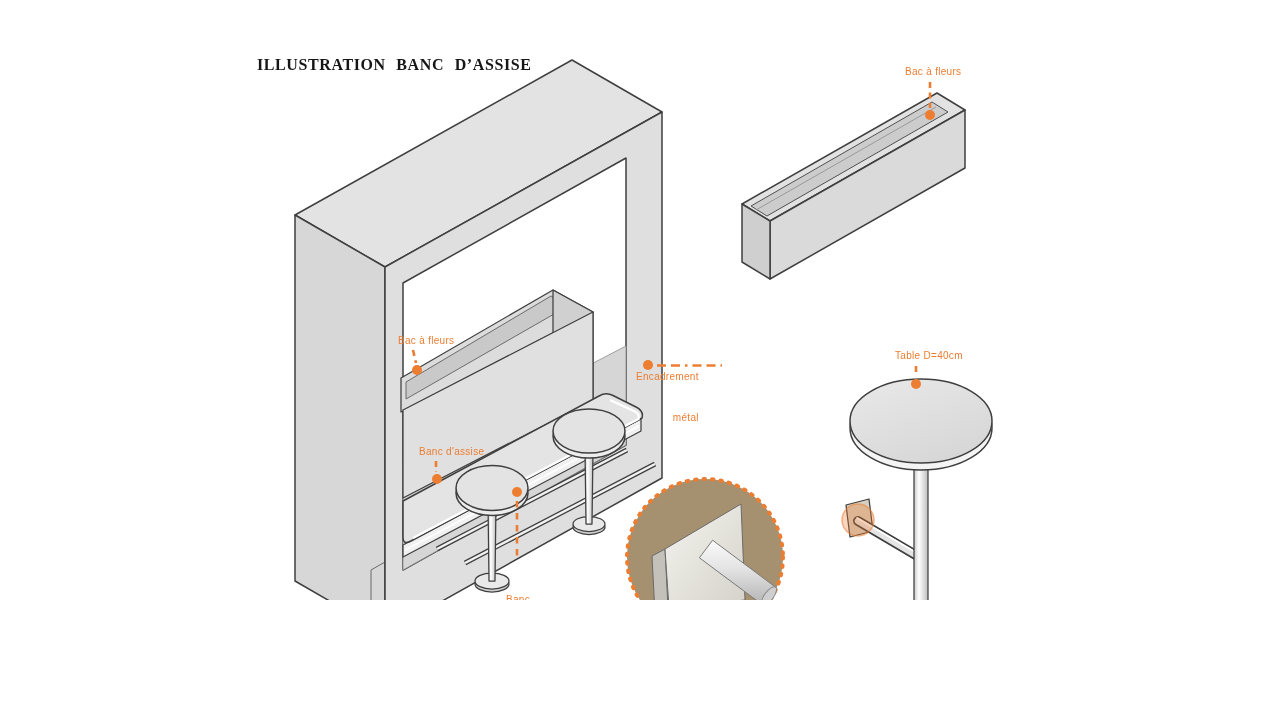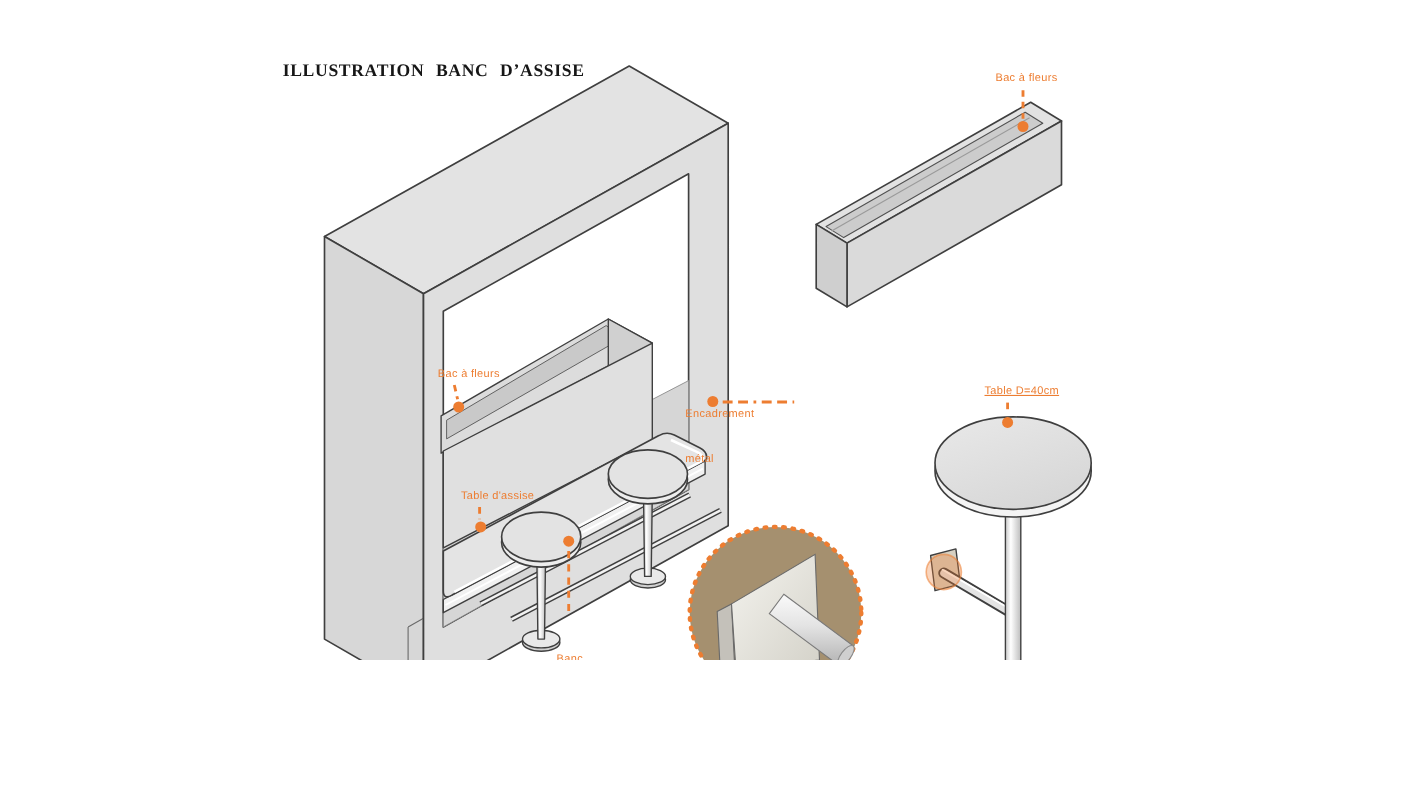--- a/index.html
+++ b/index.html
@@ -13,24 +13,24 @@
     font-size:10px;color:#ED7D31;letter-spacing:.3px;white-space:pre;
     line-height:13.5px;
   }
   #title{
     position:absolute;left:257px;top:56px;
     font-family:"Liberation Serif",serif;font-weight:bold;font-size:16px;
     color:#161616;letter-spacing:.6px;word-spacing:6px;white-space:pre;
   }
   #lbl-bac-right{left:905px;top:65px;}
   #lbl-bac-left{left:398px;top:334px;}
-  #lbl-encadrement{left:623px;top:343px;}
+  #lbl-encadrement{left:636px;top:343px;text-align:right;}
   #lbl-banc{left:419px;top:445px;}
   #lbl-table-stool{left:506px;top:566px;}
-  #lbl-table-d40{left:895px;top:349px;text-decoration:underline;}
+  #lbl-table-d40{left:895px;top:349px;}
 </style>
 </head>
 <body>
 
 <div id="canvas">
 
   <svg width="1280" height="720" viewBox="0 0 1280 720">
     <defs>
       <linearGradient id="tubeGrad" x1="0" y1="0" x2="0" y2="1">
         <stop offset="0" stop-color="#fafafa"></stop>
@@ -166,21 +166,21 @@
 
   <div class="lbl" id="lbl-bac-right">Bac à fleurs</div>
 
   <div class="lbl" id="lbl-bac-left">Bac à fleurs</div>
 
   <div class="lbl" id="lbl-encadrement">
     <div>Encadrement</div>
     <div>métal</div>
   </div>
 
-  <div class="lbl" id="lbl-banc">Table d'assise</div>
+  <div class="lbl" id="lbl-banc">Banc d'assise</div>
 
   <div class="lbl" id="lbl-table-stool">
     <div>Banc</div>
     <div>e</div>
   </div>
 
   <div class="lbl" id="lbl-table-d40">Table D=40cm</div>
 
 </div>
 

